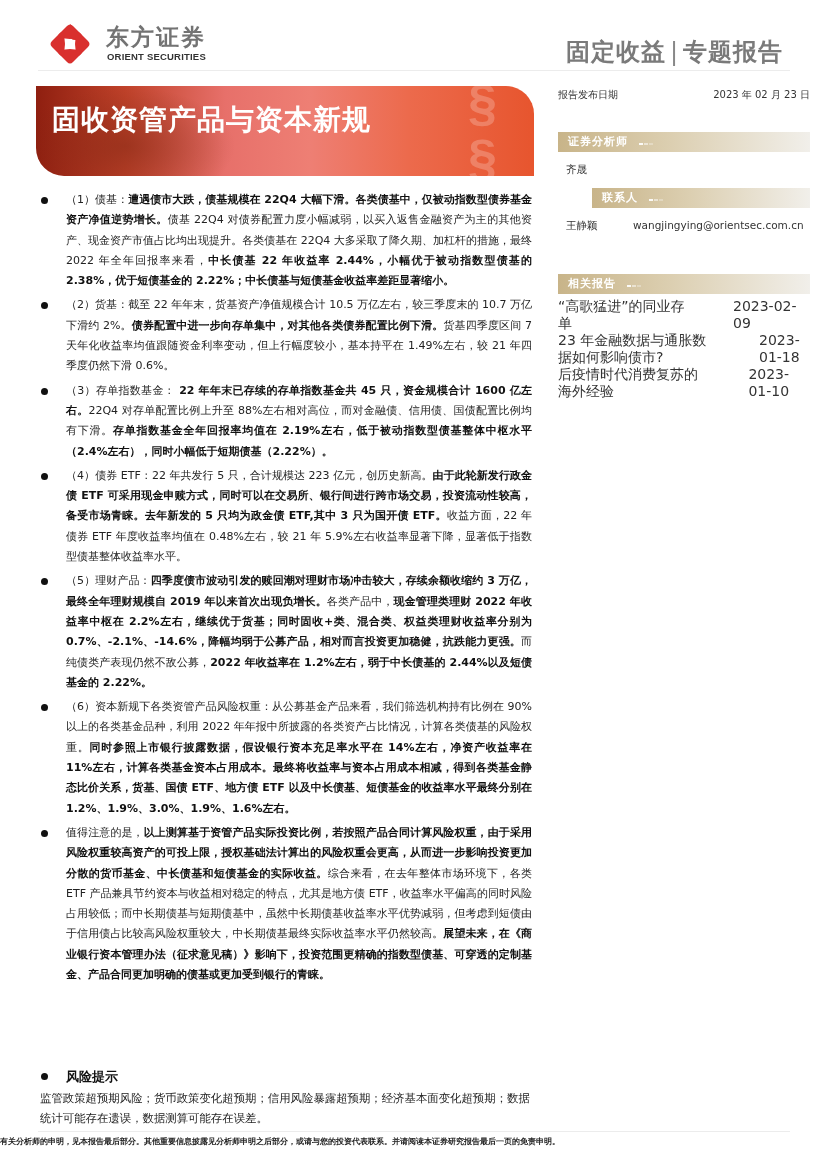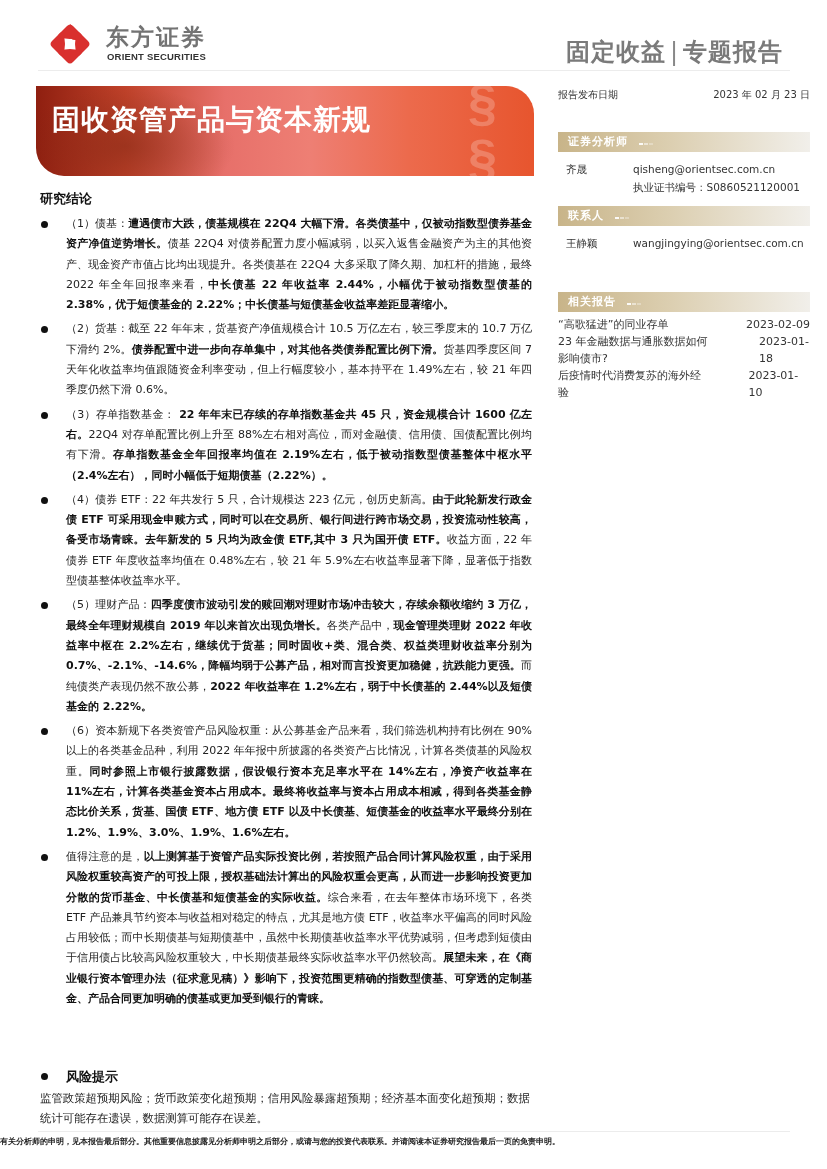--- a/index.html
+++ b/index.html
@@ -28,21 +28,21 @@
   .pubdate { display: flex; justify-content: space-between; font-size: 10px; padding-top: 2px; }
   .sec-head { height: 20px; margin-top: 0; background: linear-gradient(90deg, #c8b489 0%, #dccfb1 45%, #f1efea 100%);
     color: #fff; font-weight: bold; font-size: 11px; line-height: 20px; padding-left: 10px; position: relative; letter-spacing: 1px; }
   .sec-head .dots { display: inline-block; margin-left: 6px; vertical-align: middle; }
   .sec-head .dots i { display: inline-block; width: 4px; height: 2px; background: #fff; margin-right: 1px; opacity: 0.9; }
   .sec-head .dots i:nth-child(2) { opacity: 0.5; }
   .sec-head .dots i:nth-child(3) { opacity: 0.3; }
   .person { display: flex; padding: 8px 0 0 8px; font-size: 10.5px; line-height: 18px; }
   .person .nm { width: 67px; }
   .reports { margin-top: 4px; }
-  .report-row { display: flex; justify-content: space-between; font-size: 11px; line-height: 17px; gap: 42px; }
+  .report-row { display: flex; justify-content: space-between; font-size: 14px; line-height: 17px; gap: 42px; }
 
   
   .main { position: absolute; left: 40px; top: 190px; width: 492px; }
   .h-conclusion { font-size: 13px; font-weight: bold; color: #111; margin-bottom: 6px; }
   .bullet { position: relative; padding-left: 26px; font-size: 11px; line-height: 20.3px; color: #222; margin-bottom: 4px; text-align: justify; }
   .bullet .dot { position: absolute; left: 1px; top: 7px; width: 7px; height: 7px; border-radius: 50%; background: #111; }
   .bullet b { font-weight: bold; color: #111; }
   .risk-head { position: absolute; left: 40px; top: 1068px; font-size: 13px; font-weight: bold; color: #111; padding-left: 26px; }
   .risk-head .dot { position: absolute; left: 1px; top: 5px; width: 7px; height: 7px; border-radius: 50%; background: #111; }
   .risk-text { position: absolute; left: 40px; top: 1088px; width: 492px; font-size: 11.4px; line-height: 20px; color: #222; }
@@ -85,27 +85,23 @@
     <span>报告发布日期</span>
     <span>2023 年 02 月 23 日</span>
   </div>
 
   <div class="sec-head" style="margin-top:30px;">
     <span>证券分析师</span>
     <span class="dots"><i></i><i></i><i></i></span>
   </div>
   <div class="person">
     <div class="nm">齐晟</div>
-    <div>
-      <div>qisheng@orientsec.com.cn</div>
-      <div>执业证书编号：S0860521120001</div>
-    </div>
   </div>
 
-  <div class="sec-head" style="margin-top:10px;">
+  <div class="sec-head" style="margin-top:10px;margin-left:34px;">
     <span>联系人</span>
     <span class="dots"><i></i><i></i><i></i></span>
   </div>
   <div class="person">
     <div class="nm">王静颖</div>
     <div>wangjingying@orientsec.com.cn</div>
   </div>
 
   <div class="sec-head" style="margin-top:40px;">
     <span>相关报告</span>
@@ -121,21 +117,20 @@
       <span>2023-01-18</span>
     </div>
     <div class="report-row">
       <span>后疫情时代消费复苏的海外经验</span>
       <span>2023-01-10</span>
     </div>
   </div>
 </div>
 
 <div class="main">
-  <div class="h-conclusion">研究结论</div>
   <div id="bullets">
       <div class="bullet"><span class="dot"></span><span>（1）债基：</span><b>遭遇债市大跌，债基规模在 22Q4 大幅下滑。各类债基中，仅被动指数型债券基金资产净值逆势增长。</b><span>债基 22Q4 对债券配置力度小幅减弱，以买入返售金融资产为主的其他资产、现金资产市值占比均出现提升。各类债基在 22Q4 大多采取了降久期、加杠杆的措施，最终 2022 年全年回报率来看，</span><b>中长债基 22 年收益率 2.44%，小幅优于被动指数型债基的 2.38%，优于短债基金的 2.22%；中长债基与短债基金收益率差距显著缩小。</b></div>
       <div class="bullet"><span class="dot"></span><span>（2）货基：截至 22 年年末，货基资产净值规模合计 10.5 万亿左右，较三季度末的 10.7 万亿下滑约 2%。</span><b>债券配置中进一步向存单集中，对其他各类债券配置比例下滑。</b><span>货基四季度区间 7 天年化收益率均值跟随资金利率变动，但上行幅度较小，基本持平在 1.49%左右，较 21 年四季度仍然下滑 0.6%。</span></div>
       <div class="bullet"><span class="dot"></span><span>（3）存单指数基金：</span><b> 22 年年末已存续的存单指数基金共 45 只，资金规模合计 1600 亿左右。</b><span>22Q4 对存单配置比例上升至 88%左右相对高位，而对金融债、信用债、国债配置比例均有下滑。</span><b>存单指数基金全年回报率均值在 2.19%左右，低于被动指数型债基整体中枢水平（2.4%左右），同时小幅低于短期债基（2.22%）。</b></div>
       <div class="bullet"><span class="dot"></span><span>（4）债券 ETF：22 年共发行 5 只，合计规模达 223 亿元，创历史新高。</span><b>由于此轮新发行政金债 ETF 可采用现金申赎方式，同时可以在交易所、银行间进行跨市场交易，投资流动性较高，备受市场青睐。去年新发的 5 只均为政金债 ETF,其中 3 只为国开债 ETF。</b><span>收益方面，22 年债券 ETF 年度收益率均值在 0.48%左右，较 21 年 5.9%左右收益率显著下降，显著低于指数型债基整体收益率水平。</span></div>
       <div class="bullet"><span class="dot"></span><span>（5）理财产品：</span><b>四季度债市波动引发的赎回潮对理财市场冲击较大，存续余额收缩约 3 万亿，最终全年理财规模自 2019 年以来首次出现负增长。</b><span>各类产品中，</span><b>现金管理类理财 2022 年收益率中枢在 2.2%左右，继续优于货基；同时固收+类、混合类、权益类理财收益率分别为 0.7%、-2.1%、-14.6%，降幅均弱于公募产品，相对而言投资更加稳健，抗跌能力更强。</b><span>而纯债类产表现仍然不敌公募，</span><b>2022 年收益率在 1.2%左右，弱于中长债基的 2.44%以及短债基金的 2.22%。</b></div>
       <div class="bullet"><span class="dot"></span><span>（6）资本新规下各类资管产品风险权重：从公募基金产品来看，我们筛选机构持有比例在 90%以上的各类基金品种，利用 2022 年年报中所披露的各类资产占比情况，计算各类债基的风险权重。</span><b>同时参照上市银行披露数据，假设银行资本充足率水平在 14%左右，净资产收益率在 11%左右，计算各类基金资本占用成本。最终将收益率与资本占用成本相减，得到各类基金静态比价关系，货基、国债 ETF、地方债 ETF 以及中长债基、短债基金的收益率水平最终分别在 1.2%、1.9%、3.0%、1.9%、1.6%左右。</b></div>
       <div class="bullet"><span class="dot"></span><span>值得注意的是，</span><b>以上测算基于资管产品实际投资比例，若按照产品合同计算风险权重，由于采用风险权重较高资产的可投上限，授权基础法计算出的风险权重会更高，从而进一步影响投资更加分散的货币基金、中长债基和短债基金的实际收益。</b><span>综合来看，在去年整体市场环境下，各类 ETF 产品兼具节约资本与收益相对稳定的特点，尤其是地方债 ETF，收益率水平偏高的同时风险占用较低；而中长期债基与短期债基中，虽然中长期债基收益率水平优势减弱，但考虑到短债由于信用债占比较高风险权重较大，中长期债基最终实际收益率水平仍然较高。</span><b>展望未来，在《商业银行资本管理办法（征求意见稿）》影响下，投资范围更精确的指数型债基、可穿透的定制基金、产品合同更加明确的债基或更加受到银行的青睐。</b></div>
     </div>
 </div>

